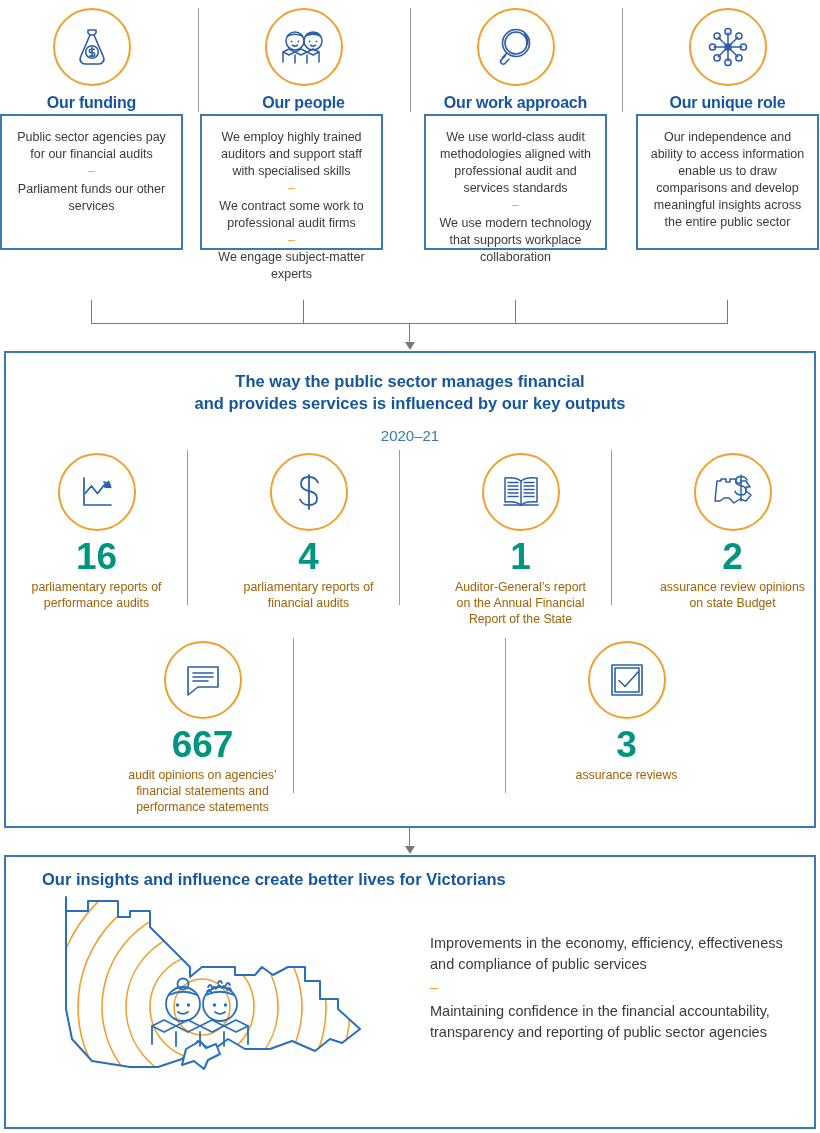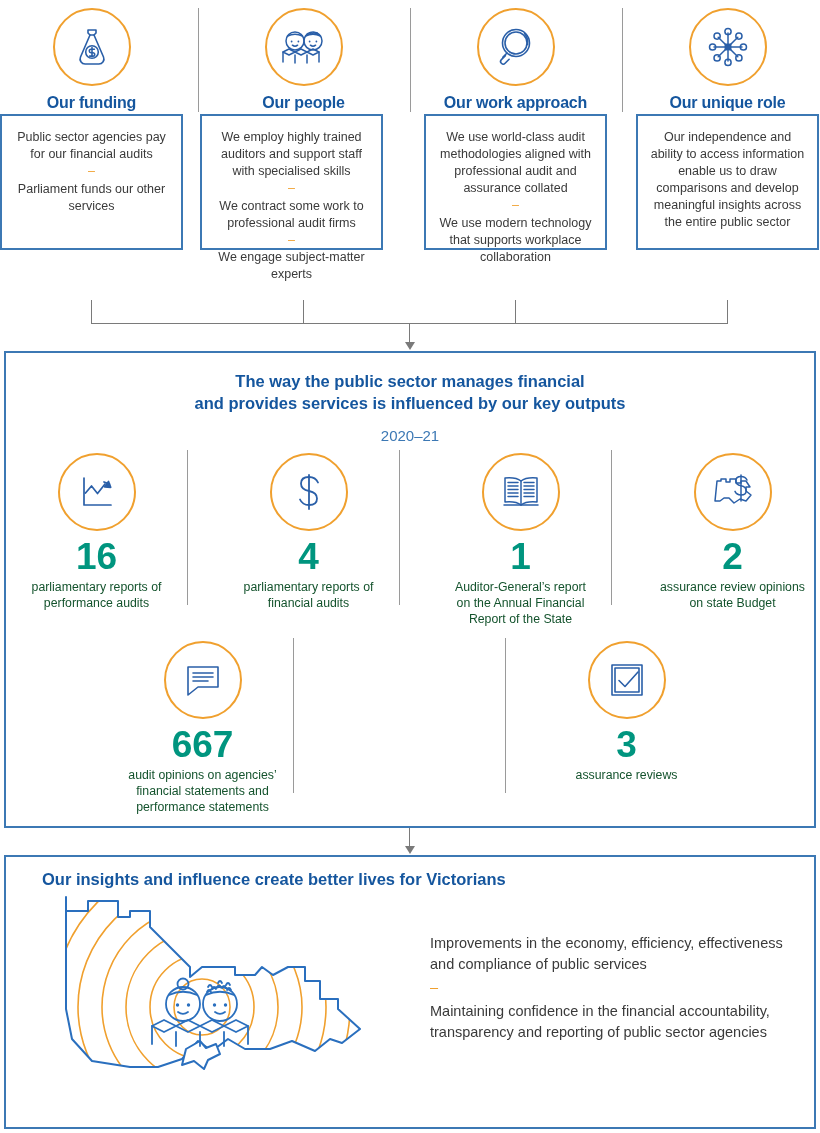--- a/index.html
+++ b/index.html
@@ -105,21 +105,21 @@
   .stat-num {
     color: #00957F;
     font-size: 37px;
     line-height: 1.05;
     margin-top: 7px;
     font-weight: bold;
   }
   .stat-label {
     font-size: 12.3px;
     line-height: 1.32;
-    color: #14532d;
+    color: #a16207;
     margin-top: 2px;
   }
 
   
   #bottom-section {
     position: absolute;
     top: 855px; left: 4px;
     width: 812px; height: 274px;
     border: 2px solid #3C78B4;
     background: #fff;
@@ -212,21 +212,21 @@
           <circle cx="23" cy="19" r="13.5"></circle>
           <circle cx="23" cy="19" r="11"></circle>
           <path d="M31.5 9.5 a13.5 13.5 0 0 1 3 11"></path>
           <path d="M14 29 l-4.2 4.2"></path>
           <path d="M12.4 31.6 l-4 4 a2.6 2.6 0 0 0 3.7 3.7 l4 -4"></path>
         </svg>
       </div>
       <div class="pillar-title">Our work approach</div>
     </div>
     <div class="pillar-box" style="left:424px;">
-      <p>We use world-class audit methodologies aligned with professional audit and assurance collated</p>
+      <p>We use world-class audit methodologies aligned with professional audit and services standards</p>
       <span class="dash">–</span>
       <p>We use modern technology that supports workplace collaboration</p>
     </div>
 
     <div class="pillar" style="left:636px;">
       <div class="icon-circle">
         <svg width="46" height="46" viewBox="0 0 46 46" fill="none" stroke="#2A5FA8" stroke-width="1.5" stroke-linecap="round">
           <path d="M23 23 L23 9 M23 23 L23 37 M23 23 L9 23 M23 23 L37 23 M23 23 L13.2 13.2 M23 23 L32.8 32.8 M23 23 L32.8 13.2 M23 23 L13.2 32.8"></path>
           <rect x="20.3" y="20.3" width="5.4" height="5.4"></rect>
           <circle cx="23" cy="7.6" r="3.1"></circle>

